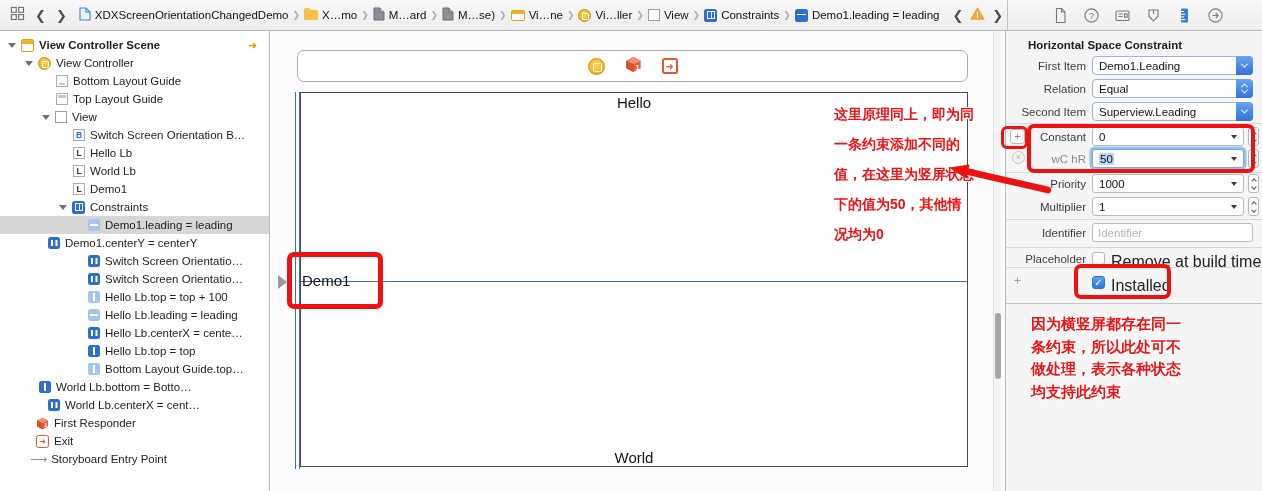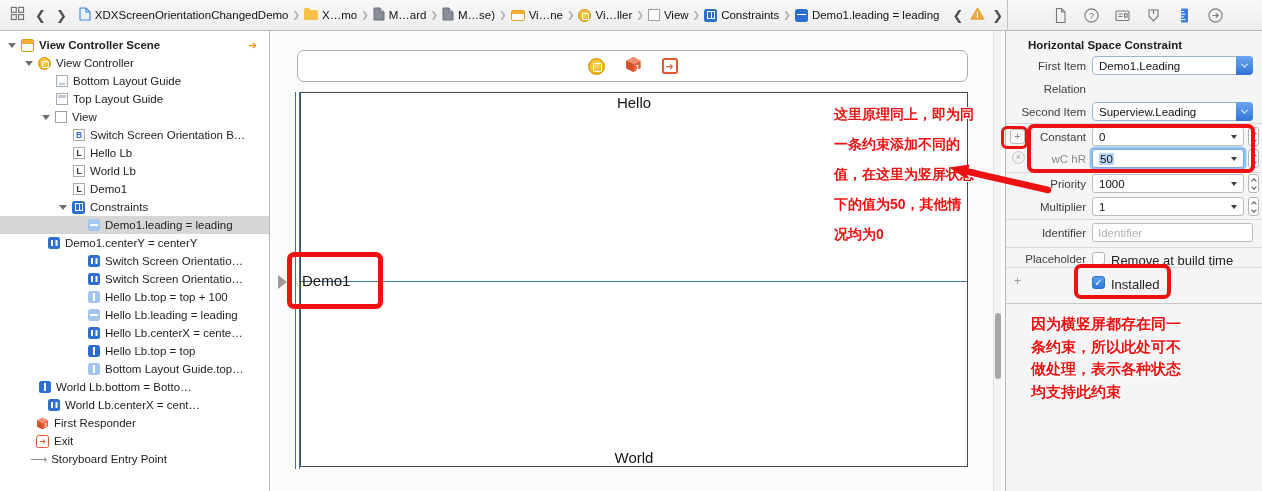--- a/index.html
+++ b/index.html
@@ -119,21 +119,21 @@
   .schev.down { transform:rotate(45deg); margin-bottom:1px; }
   .sep { position:absolute; left:0; width:256px; height:1px; background:#dadada; }
   .idfield { position:absolute; left:86px; width:161px; height:19px; background:#fff;
              border:1px solid #bcbcbc; border-radius:3px; font-size:11.5px; padding-left:5px;
              font-family:"Liberation Sans",sans-serif; color:#111; }
   .idfield::placeholder { color:#b2b2b2; }
   .checkbox { position:absolute; left:86px; width:13px; height:13px; border-radius:3px;
               border:1px solid #b5b5b5; background:#fff; }
   .checkbox.checked { background:linear-gradient(#59a2ef,#2f7ade); border-color:#2b6fd0;
                       color:#fff; font-size:10px; font-weight:bold; text-align:center; line-height:12px; }
-  .cb-label { position:absolute; left:105px; font-size:13px; color:#222; }
+  .cb-label { position:absolute; left:105px; font-size:16px; color:#222; }
   .mini-btn { position:absolute; width:15px; height:15px; border:1px solid #bdbdbd; border-radius:3px;
               background:#fafafa; color:#8d8d8d; font-size:11px; text-align:center; line-height:13px; }
   .mini-x { position:absolute; width:13px; height:13px; border:1px solid #c6c6c6; border-radius:50%;
             background:#f2f2f2; color:#ababab; font-size:9px; text-align:center; line-height:11px; }
   .bare-plus { position:absolute; color:#9a9a9a; font-size:12px; }
 
   
   .redbox { position:absolute; border:4px solid #ee1111; border-radius:7px; z-index:50; pointer-events:none; }
   .rednote { position:absolute; color:#f01212; font-weight:bold; white-space:pre-line; z-index:50;
              pointer-events:none;
@@ -430,20 +430,27 @@
 
     <div class="flabel" style="top:29px">First Item</div>
     <div class="popup" style="top:25px">
       <span>Demo1.Leading</span>
       <span class="cap">
           <span class="chev down"></span>
         </span>
     </div>
 
     <div class="flabel" style="top:52px">Relation</div>
+    <div class="popup" style="top:48px">
+      <span>Equal</span>
+      <span class="cap">
+          <span class="chev up"></span>
+          <span class="chev down"></span>
+        </span>
+    </div>
 
     <div class="flabel" style="top:75px">Second Item</div>
     <div class="popup" style="top:71px">
       <span>Superview.Leading</span>
       <span class="cap">
           <span class="chev down"></span>
         </span>
     </div>
 
     <div class="sep" style="top:92px"></div>

